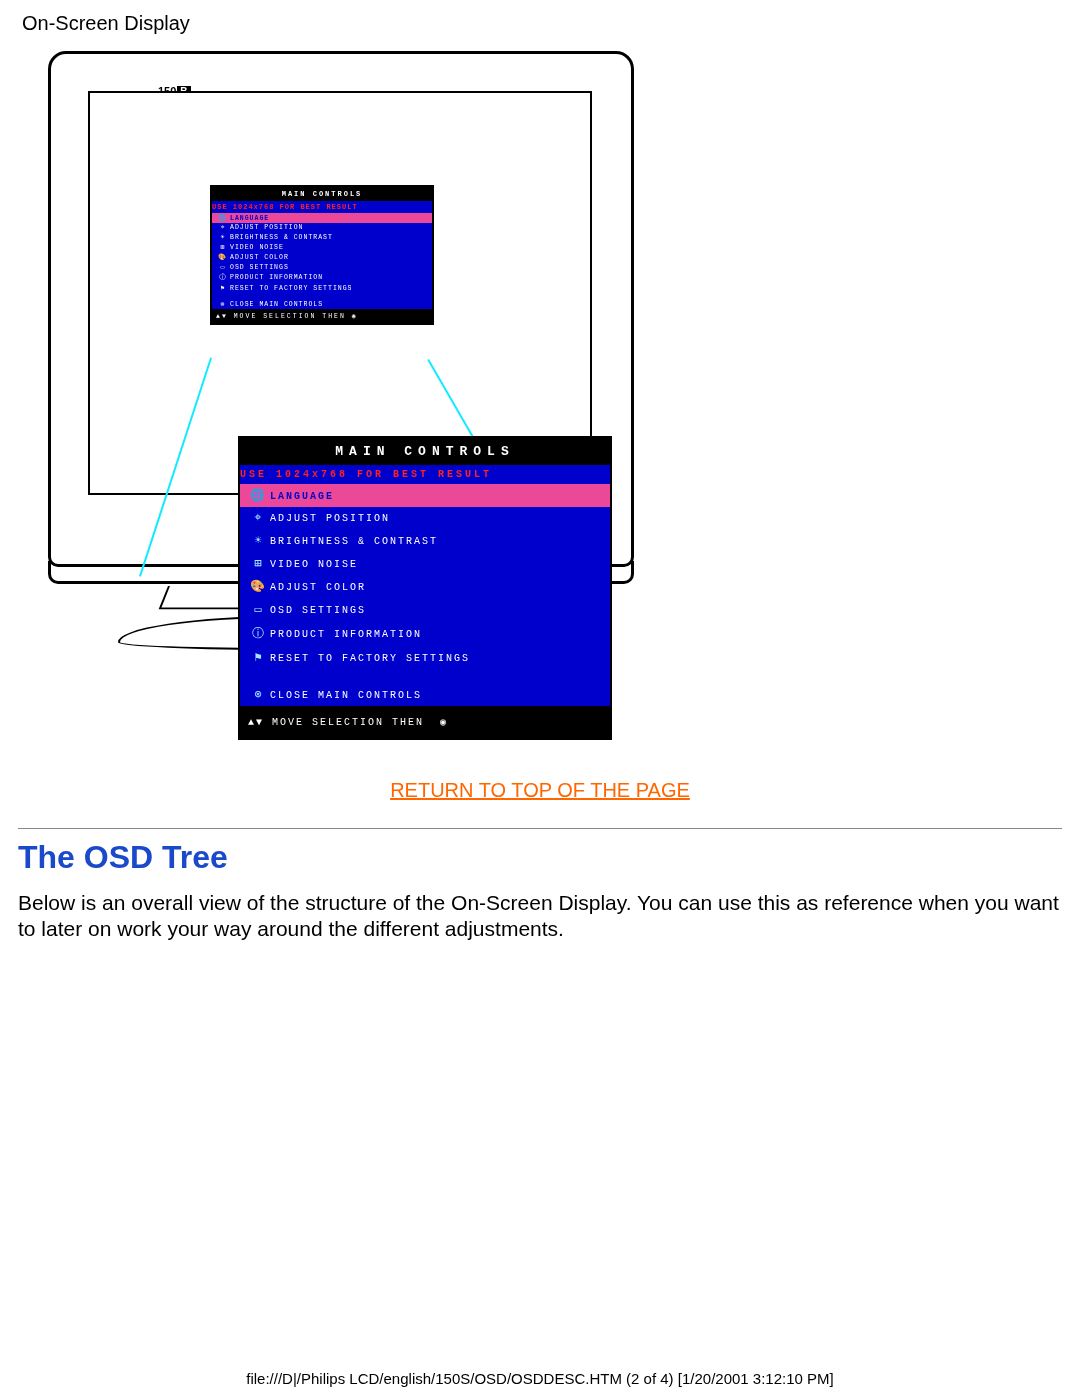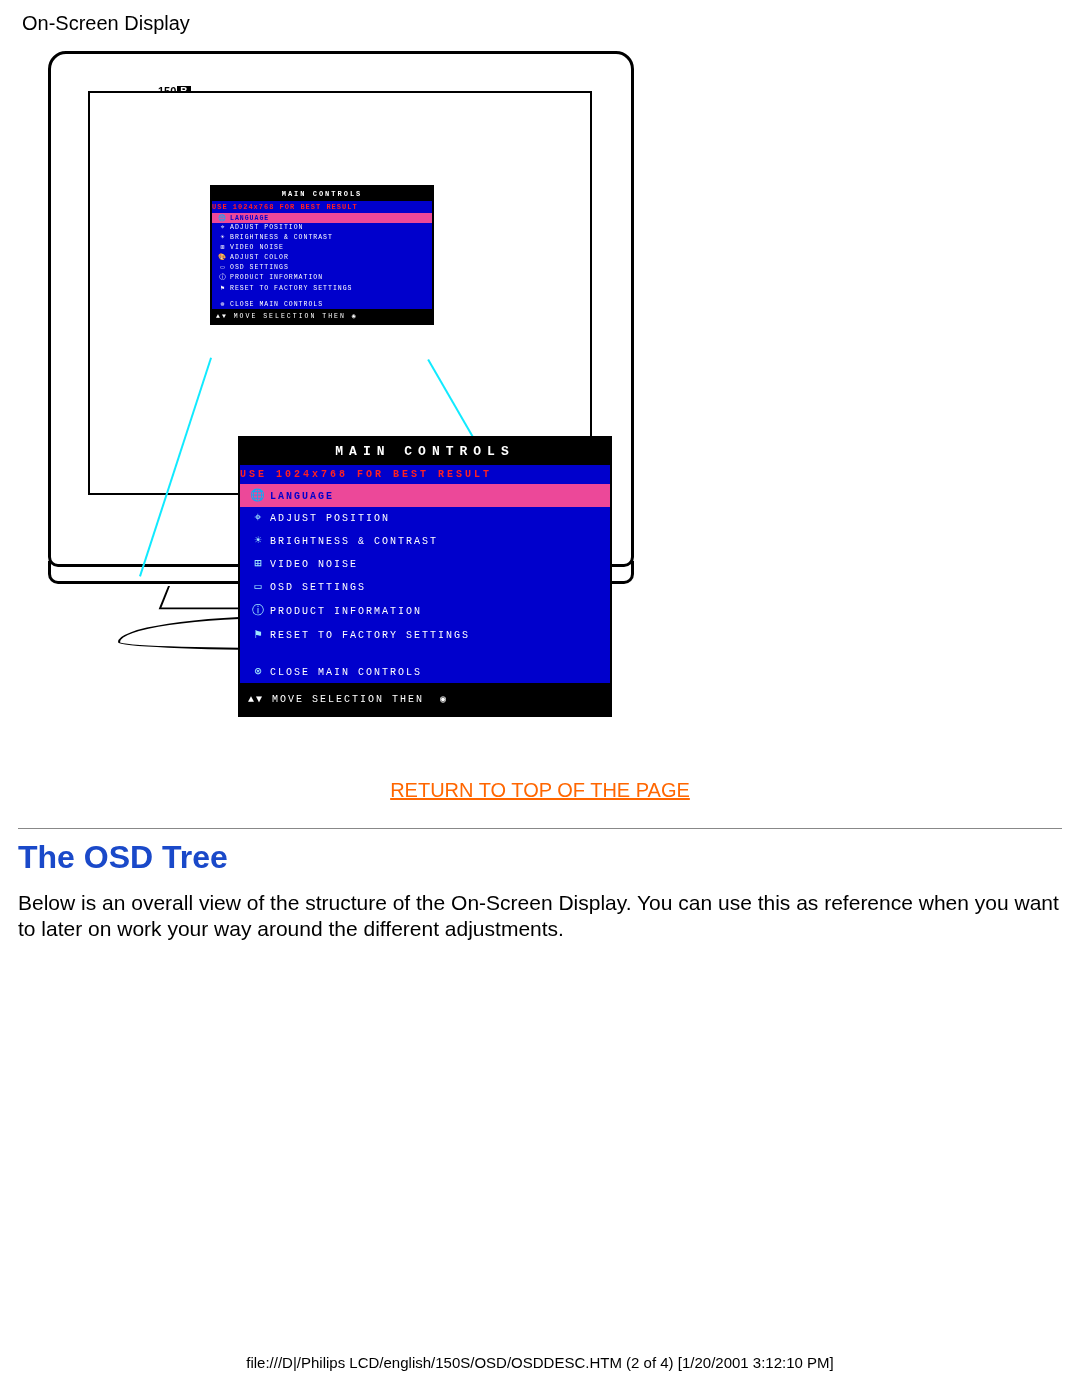--- a/index.html
+++ b/index.html
@@ -36,21 +36,21 @@
   .osd-lg .row{padding:4px 8px;font-size:10px;letter-spacing:2px;}
   .osd-lg .row .ic{width:22px;font-size:12px;color:#9fe8ff;}
   .osd-lg .sel .ic{color:#0000cc;}
   .osd-lg .footer{font-size:10px;padding:10px 8px;}
   .osd-lg .gap{height:14px;}
   
   .toplink{display:block;text-align:center;color:#ff6600;font-size:20px;margin:18px auto 0;width:590px;}
   hr.sep{border:none;border-top:1px solid #888;margin:26px 0 8px;}
   h2.sect{color:#1a49c9;font-size:32px;font-weight:bold;margin:10px 0 14px;}
   p.body{font-size:21px;line-height:1.25;margin:0;}
-  .footpath{position:absolute;left:0;right:0;bottom:26px;text-align:center;font-size:15px;}
+  .footpath{position:absolute;left:0;right:0;bottom:10px;text-align:center;font-size:15px;}
 </style>
 </head>
 <body>
 <div class="page">
 
 <div class="hdr">On-Screen Display</div>
 
 <div class="figure-wrap">
   <div class="mon-outer"></div>
   <div class="model">
@@ -84,20 +84,21 @@
     </div>
   </div>
 
   <div class="osd osd-lg">
     <div class="titlebar">MAIN CONTROLS</div>
     <div class="hint">USE 1024x768 FOR BEST RESULT</div>
     <div class="row sel"><span class="ic">🌐</span><span>LANGUAGE</span></div>
     <div class="row"><span class="ic">⌖</span><span>ADJUST POSITION</span></div>
     <div class="row"><span class="ic">☀</span><span>BRIGHTNESS &amp; CONTRAST</span></div>
     <div class="row"><span class="ic">⊞</span><span>VIDEO NOISE</span></div>
+    <div class="row"><span class="ic">🎨</span><span>ADJUST COLOR</span></div>
     <div class="row"><span class="ic">▭</span><span>OSD SETTINGS</span></div>
     <div class="row"><span class="ic">ⓘ</span><span>PRODUCT INFORMATION</span></div>
     <div class="row"><span class="ic">⚑</span><span>RESET TO FACTORY SETTINGS</span></div>
     <div class="gap"></div>
     <div class="row"><span class="ic">⊗</span><span>CLOSE MAIN CONTROLS</span></div>
     <div class="footer">
       <span>▲▼</span>
       <span>MOVE SELECTION THEN</span>
       &nbsp;<span>◉</span>
     </div>

